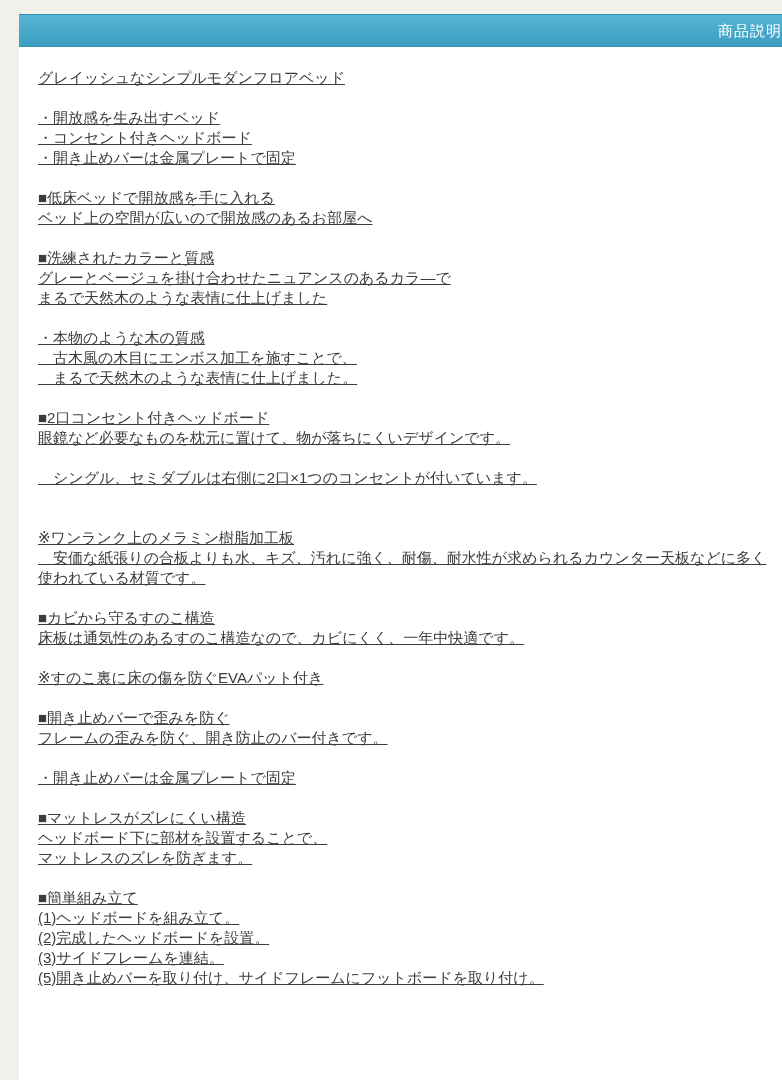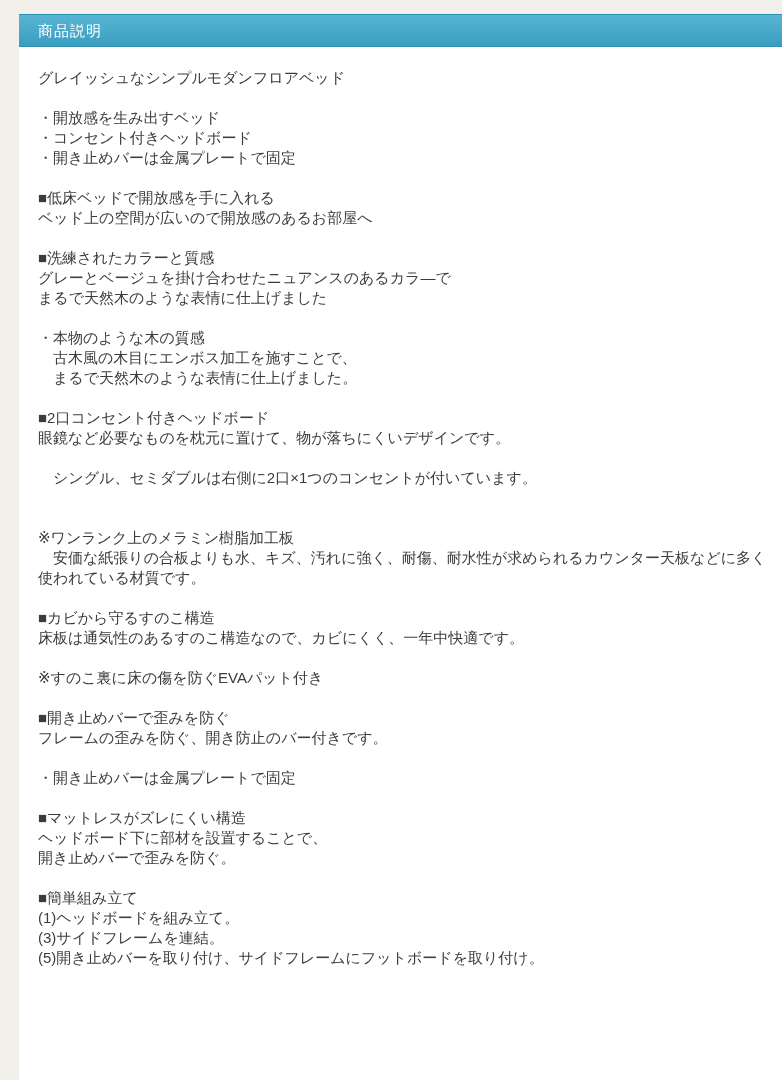--- a/index.html
+++ b/index.html
@@ -31,36 +31,37 @@
     width: 763px;
     height: 33px;
     background: linear-gradient(to bottom, #58b5d3 0%, #4aabcc 45%, #3a9dc0 100%);
     border-top: 1px solid #2d91b4;
     border-bottom: 1px solid #318fb0;
   }
   .section-header .title {
     color: #ffffff;
     font-size: 15px;
     line-height: 31px;
-    padding-left: 19px;
     letter-spacing: 1px;
+    text-align: right;
   }
   .description {
     position: absolute;
     left: 38px;
     top: 68px;
     width: 734px;
     color: #3c3c3c;
     font-size: 15px;
   }
   .line {
     min-height: 20px;
     line-height: 20px;
     white-space: pre-wrap;
     word-break: break-all;
+    text-decoration: underline;
   }
 </style>
 </head>
 <body>
 
 <div class="page">
   <div class="panel"></div>
   <div class="section-header">
     <div class="title">商品説明</div>
   </div>
@@ -96,20 +97,21 @@
       <div class="line"></div>
       <div class="line">※すのこ裏に床の傷を防ぐEVAパット付き</div>
       <div class="line"></div>
       <div class="line">■開き止めバーで歪みを防ぐ</div>
       <div class="line">フレームの歪みを防ぐ、開き防止のバー付きです。</div>
       <div class="line"></div>
       <div class="line">・開き止めバーは金属プレートで固定</div>
       <div class="line"></div>
       <div class="line">■マットレスがズレにくい構造</div>
       <div class="line">ヘッドボード下に部材を設置することで、</div>
-      <div class="line">開き止めバーで歪みを防ぐ。</div>
+      <div class="line">マットレスのズレを防ぎます。</div>
       <div class="line"></div>
       <div class="line">■簡単組み立て</div>
       <div class="line">(1)ヘッドボードを組み立て。</div>
+      <div class="line">(2)完成したヘッドボードを設置。</div>
       <div class="line">(3)サイドフレームを連結。</div>
       <div class="line">(5)開き止めバーを取り付け、サイドフレームにフットボードを取り付け。</div>
     </div>
 </div>
 
 </body></html>

